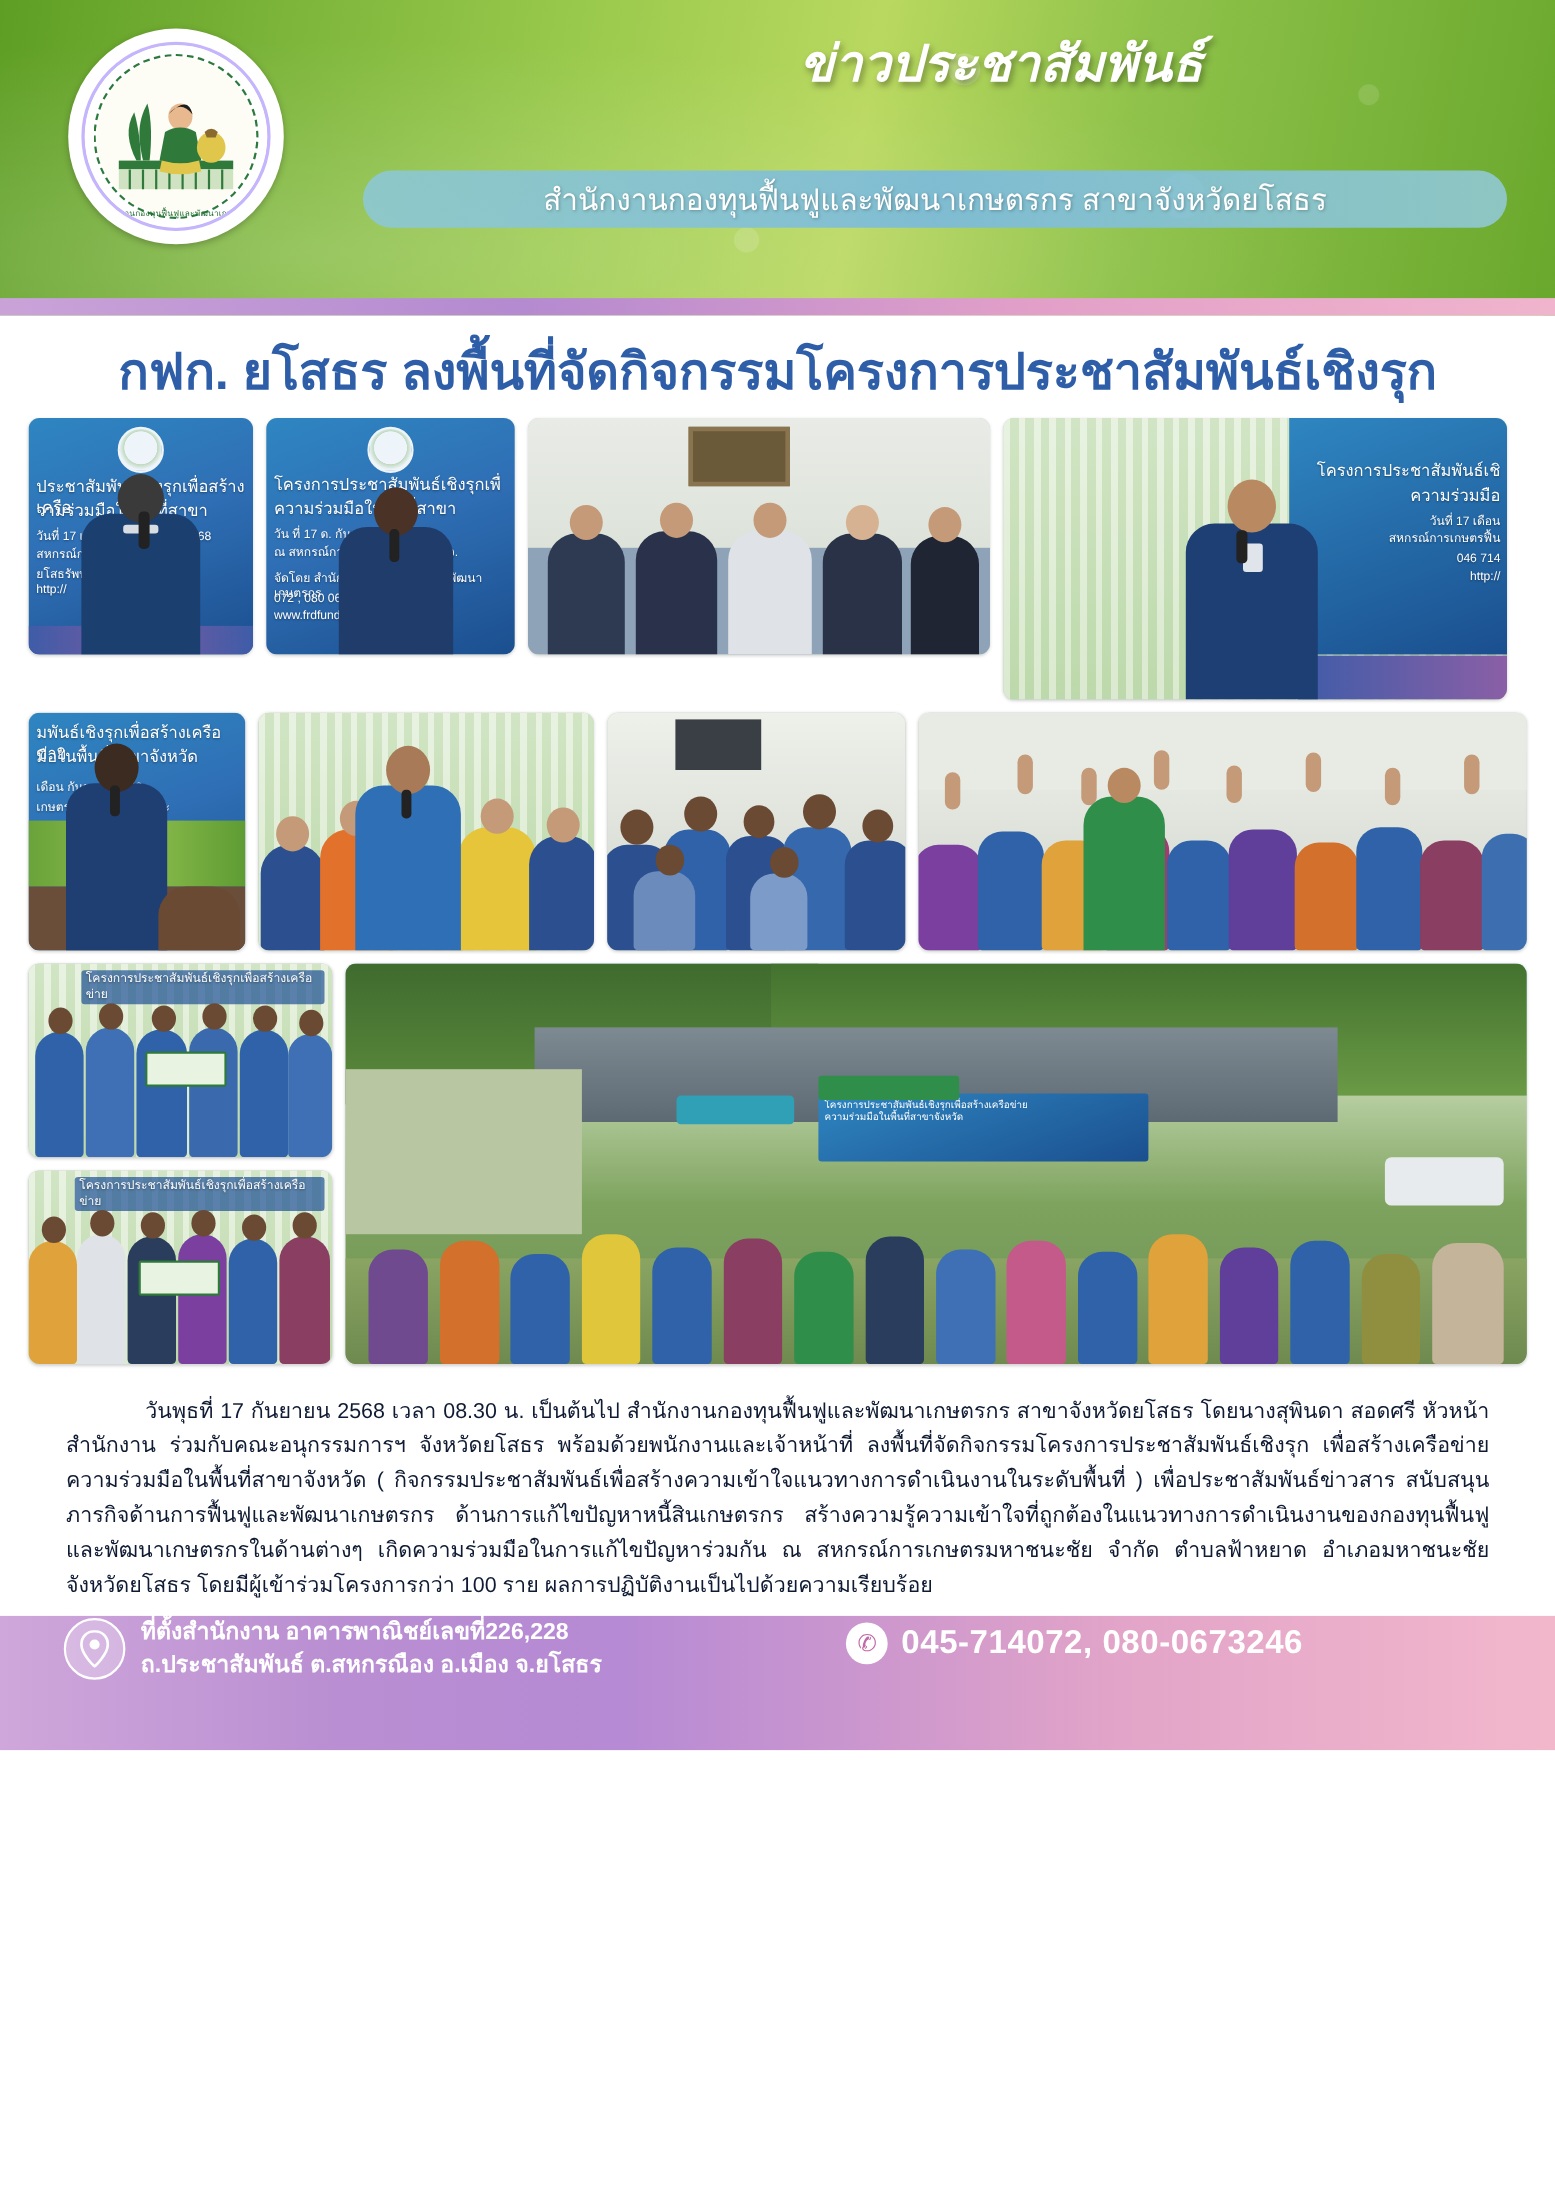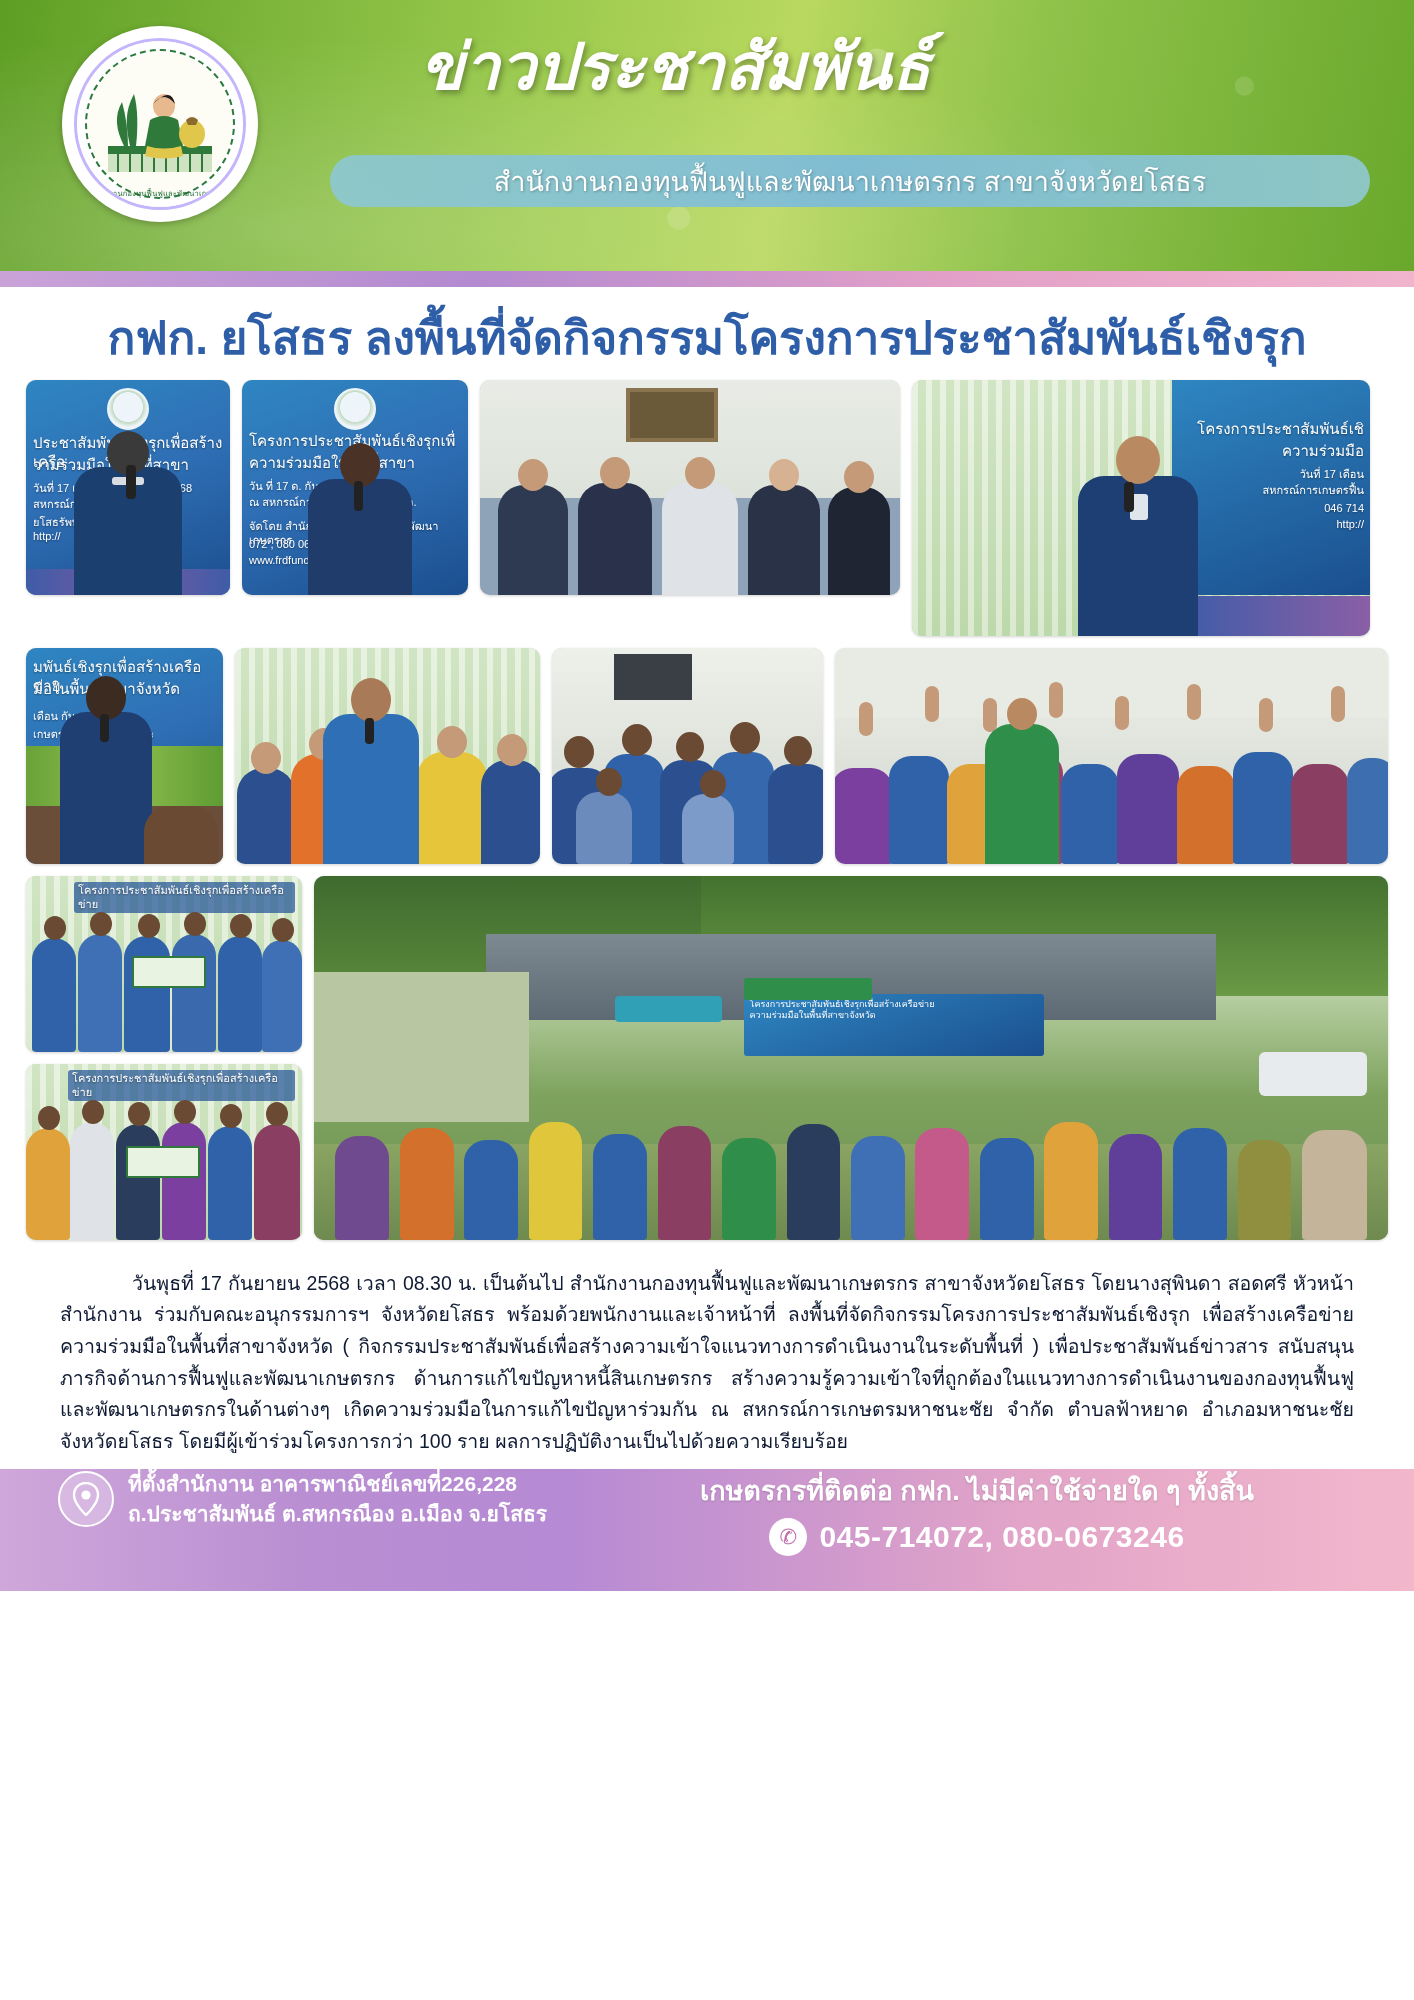--- a/index.html
+++ b/index.html
@@ -75,22 +75,22 @@
     left: 0; right: 0; bottom: 8px;
     text-align: center;
     font-size: 7.5px;
     color: #1d6b2f;
     letter-spacing: .2px;
   }
   .header-title {
     position: absolute;
     left: 420px; top: 34px;
     width: 980px;
-    text-align: left;
-    font-size: 64px;
+    text-align: center;
+    font-size: 46px;
     line-height: 1.05;
     font-weight: bold;
     color: #ffffff;
     text-shadow: 2px 3px 6px rgba(0,0,0,.35);
     font-style: italic;
   }
   .header-sub {
     position: absolute;
     left: 330px; top: 155px;
     width: 1040px;
@@ -578,19 +578,18 @@
         <path d="M14 1 C7 1 2 6 2 13 C2 22 14 33 14 33 C14 33 26 22 26 13 C26 6 21 1 14 1 Z" fill="none" stroke="#ffffff" stroke-width="2.4"></path>
         <circle cx="14" cy="13" r="4.6" fill="#ffffff"></circle>
       </svg>
     </div>
     <div class="footer-addr">
       <div>ที่ตั้งสำนักงาน อาคารพาณิชย์เลขที่226,228</div>
       <div>ถ.ประชาสัมพันธ์ ต.สหกรณือง อ.เมือง จ.ยโสธร</div>
     </div>
   </div>
   <div class="footer-right">
-    <div class="footer-note">เกษตรกรที่ติดต่อ กฟก. ไม่มีค่าใช้จ่ายใด ๆ ทั้งสิ้น</div>
     <div class="footer-phone-row">
       <span class="phone-circle">✆</span>
       <span class="footer-phone">045-714072, 080-0673246</span>
     </div>
   </div>
 </div>
 
 </body></html>

